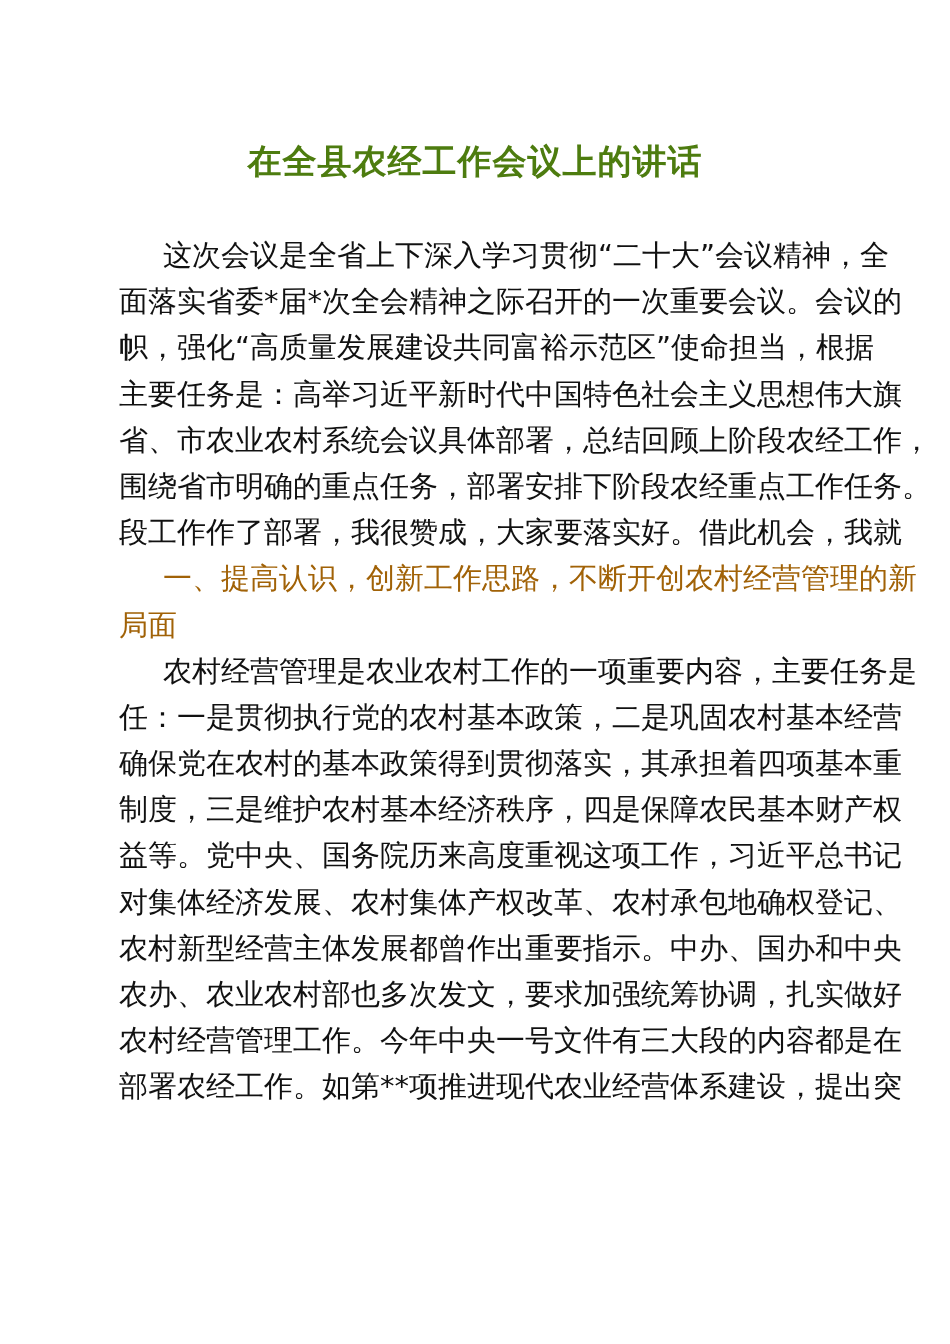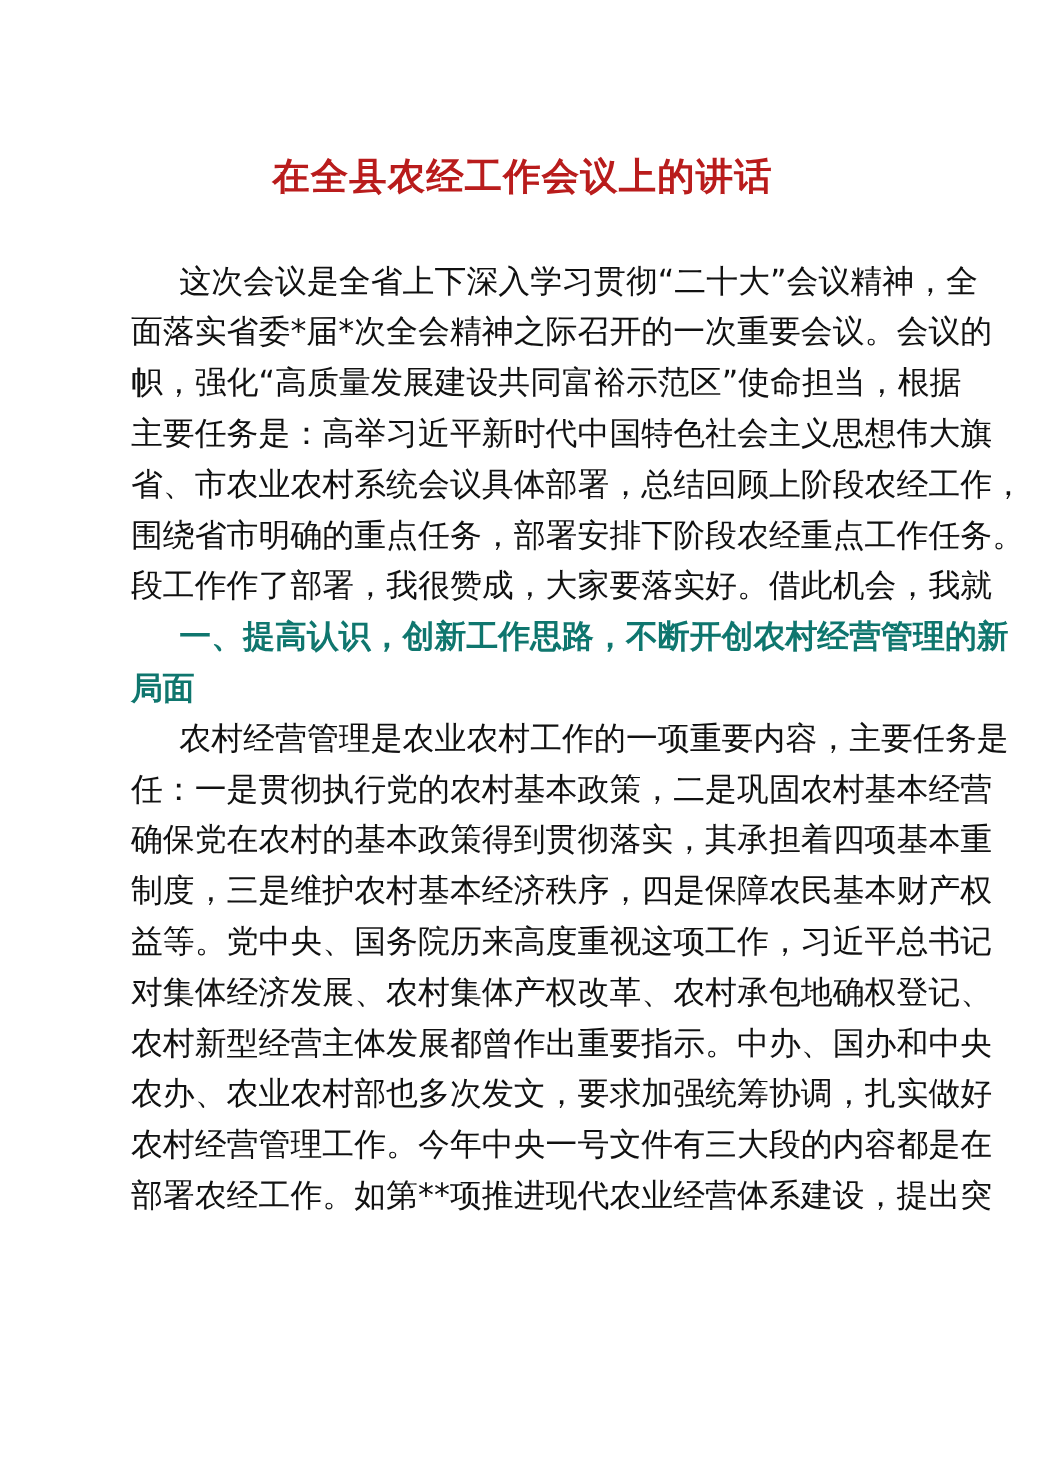--- a/index.html
+++ b/index.html
@@ -1,32 +1,32 @@
 <!DOCTYPE html>
 <html><head>
 <meta charset="utf-8">
 <style>
   html, body { margin: 0; padding: 0; background: #ffffff; }
   body { width: 950px; height: 1344px; position: relative; overflow: hidden; }
   .page { position: absolute; left: 0; top: 0; width: 950px; height: 1344px; background: #ffffff; }
   .title {
     position: absolute; left: 0; top: 133px; width: 950px; text-align: center;
     font-family: "DejaVu Serif", "Liberation Serif", serif;
-    font-weight: bold; font-size: 34px; line-height: 56px; color: #b91c1c;
+    font-weight: bold; font-size: 34px; line-height: 56px; color: #4d7c0f;
     letter-spacing: 1px;
   }
   .body-text {
     position: absolute; left: 119px; width: 706px;
     font-family: "DejaVu Sans", "Liberation Sans", sans-serif;
     font-size: 29px; color: #111; line-height: 46.2px;
   }
   .line { display: block; height: 46.2px; white-space: nowrap; text-align: justify; text-align-last: justify; }
   .line.last { text-align-last: left; }
   .line.indent { padding-left: 44px; }
-  .heading { font-weight: bold; color: #0f766e; }
+  .heading { font-weight: normal; color: #a16207; }
 </style>
 </head>
 <body>
 
 <div class="page">
   <div class="title">在全县农经工作会议上的讲话</div>
 
   <div class="body-text" style="top:232px;">
     <span class="line indent">这次会议是全省上下深入学习贯彻“二十大”会议精神，全</span>
     <span class="line">面落实省委*届*次全会精神之际召开的一次重要会议。会议的</span>

